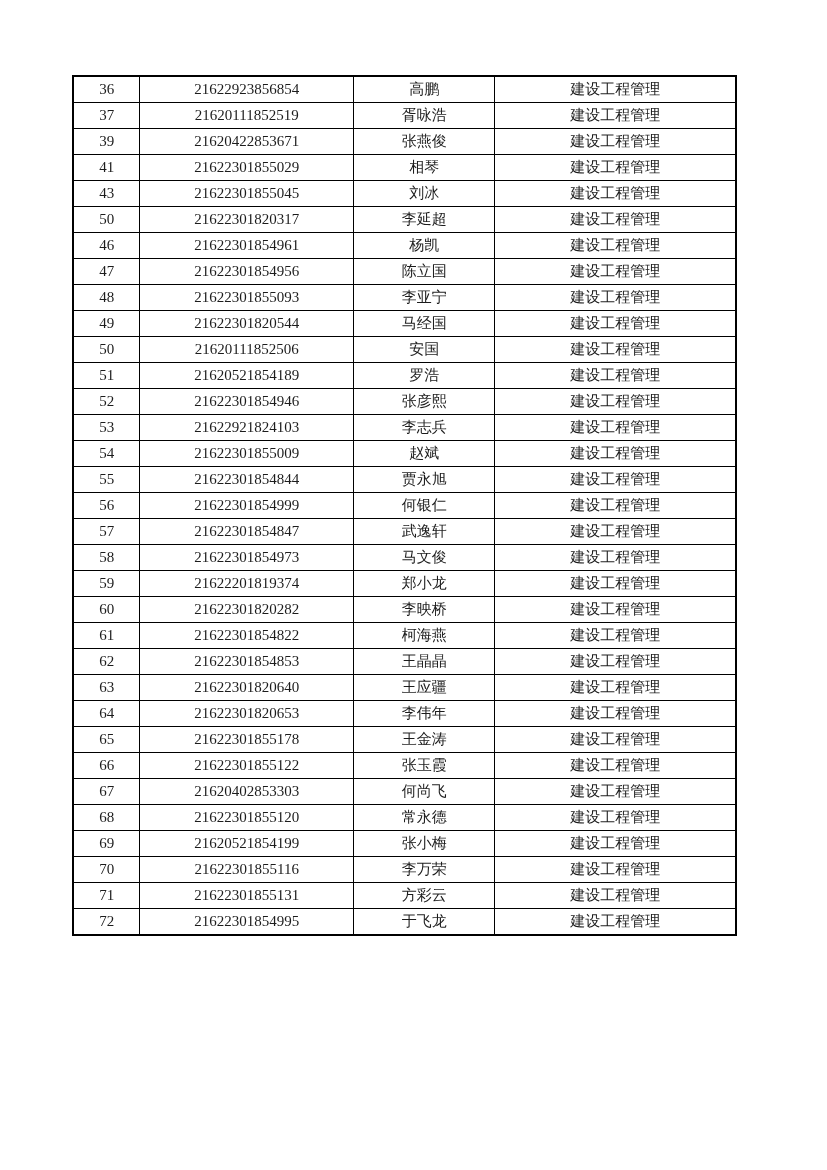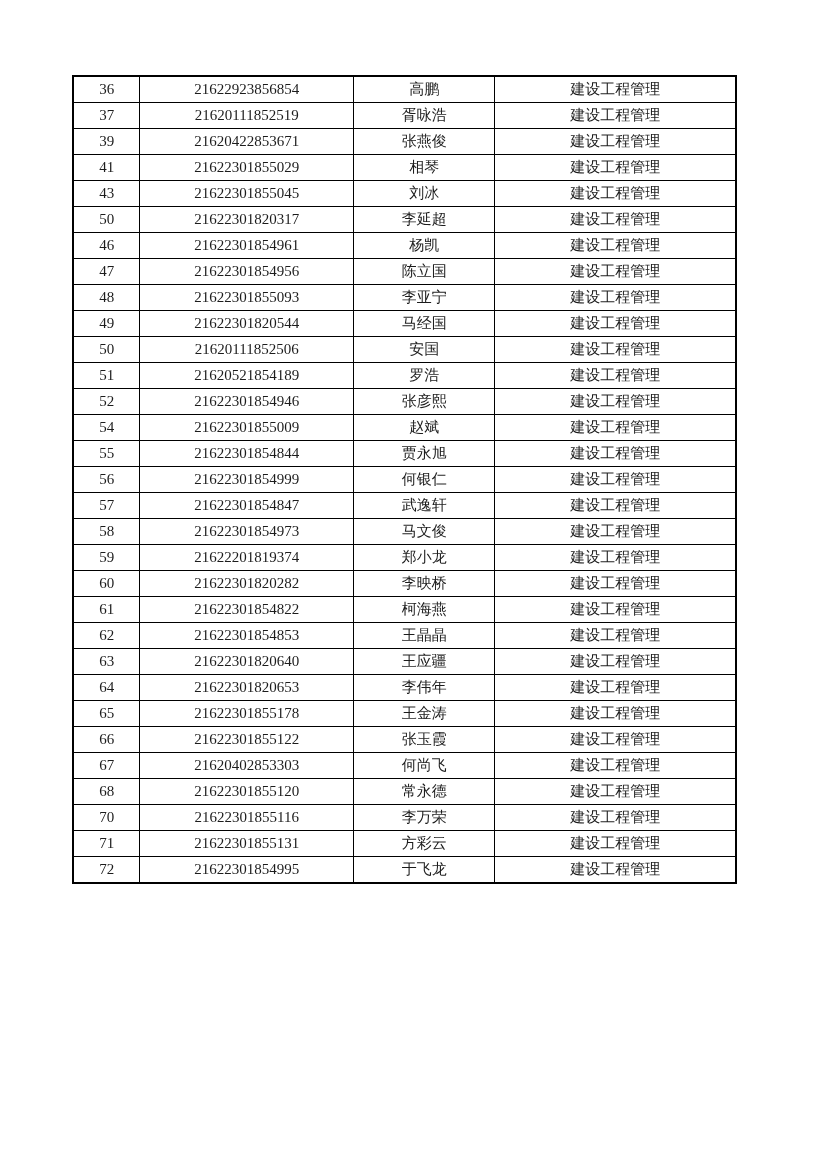--- a/index.html
+++ b/index.html
@@ -124,20 +124,26 @@
     <td>罗浩</td>
     <td>建设工程管理</td>
   </tr>
         <tr>
     <td>52</td>
     <td>21622301854946</td>
     <td>张彦熙</td>
     <td>建设工程管理</td>
   </tr>
         <tr>
+    <td>53</td>
+    <td>21622921824103</td>
+    <td>李志兵</td>
+    <td>建设工程管理</td>
+  </tr>
+        <tr>
     <td>54</td>
     <td>21622301855009</td>
     <td>赵斌</td>
     <td>建设工程管理</td>
   </tr>
         <tr>
     <td>55</td>
     <td>21622301854844</td>
     <td>贾永旭</td>
     <td>建设工程管理</td>
@@ -211,20 +217,26 @@
         <tr>
     <td>67</td>
     <td>21620402853303</td>
     <td>何尚飞</td>
     <td>建设工程管理</td>
   </tr>
         <tr>
     <td>68</td>
     <td>21622301855120</td>
     <td>常永德</td>
+    <td>建设工程管理</td>
+  </tr>
+        <tr>
+    <td>69</td>
+    <td>21620521854199</td>
+    <td>张小梅</td>
     <td>建设工程管理</td>
   </tr>
         <tr>
     <td>70</td>
     <td>21622301855116</td>
     <td>李万荣</td>
     <td>建设工程管理</td>
   </tr>
         <tr>
     <td>71</td>

